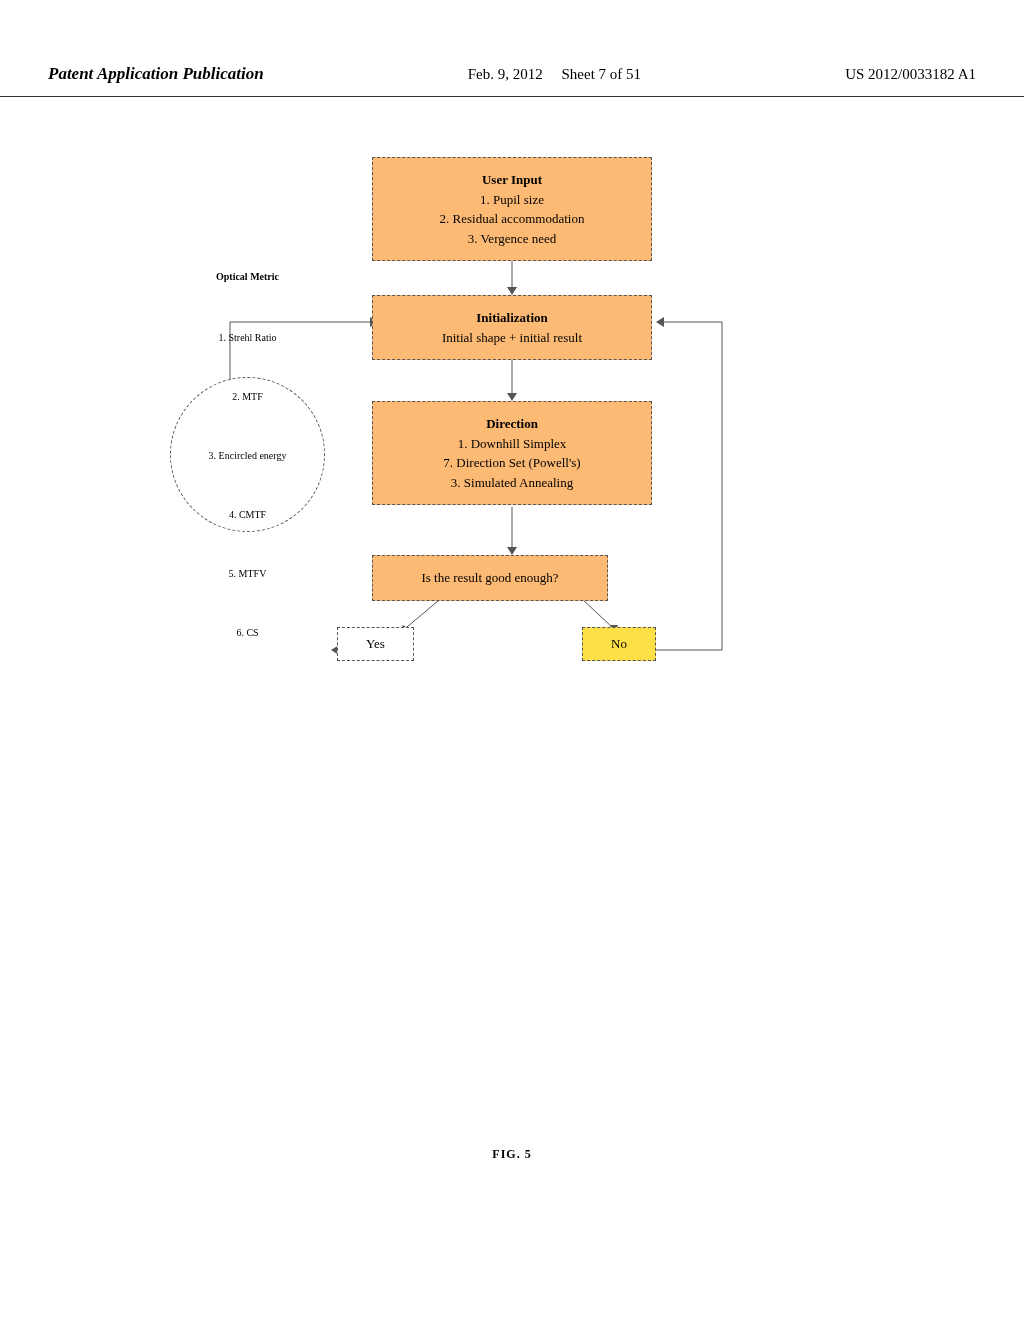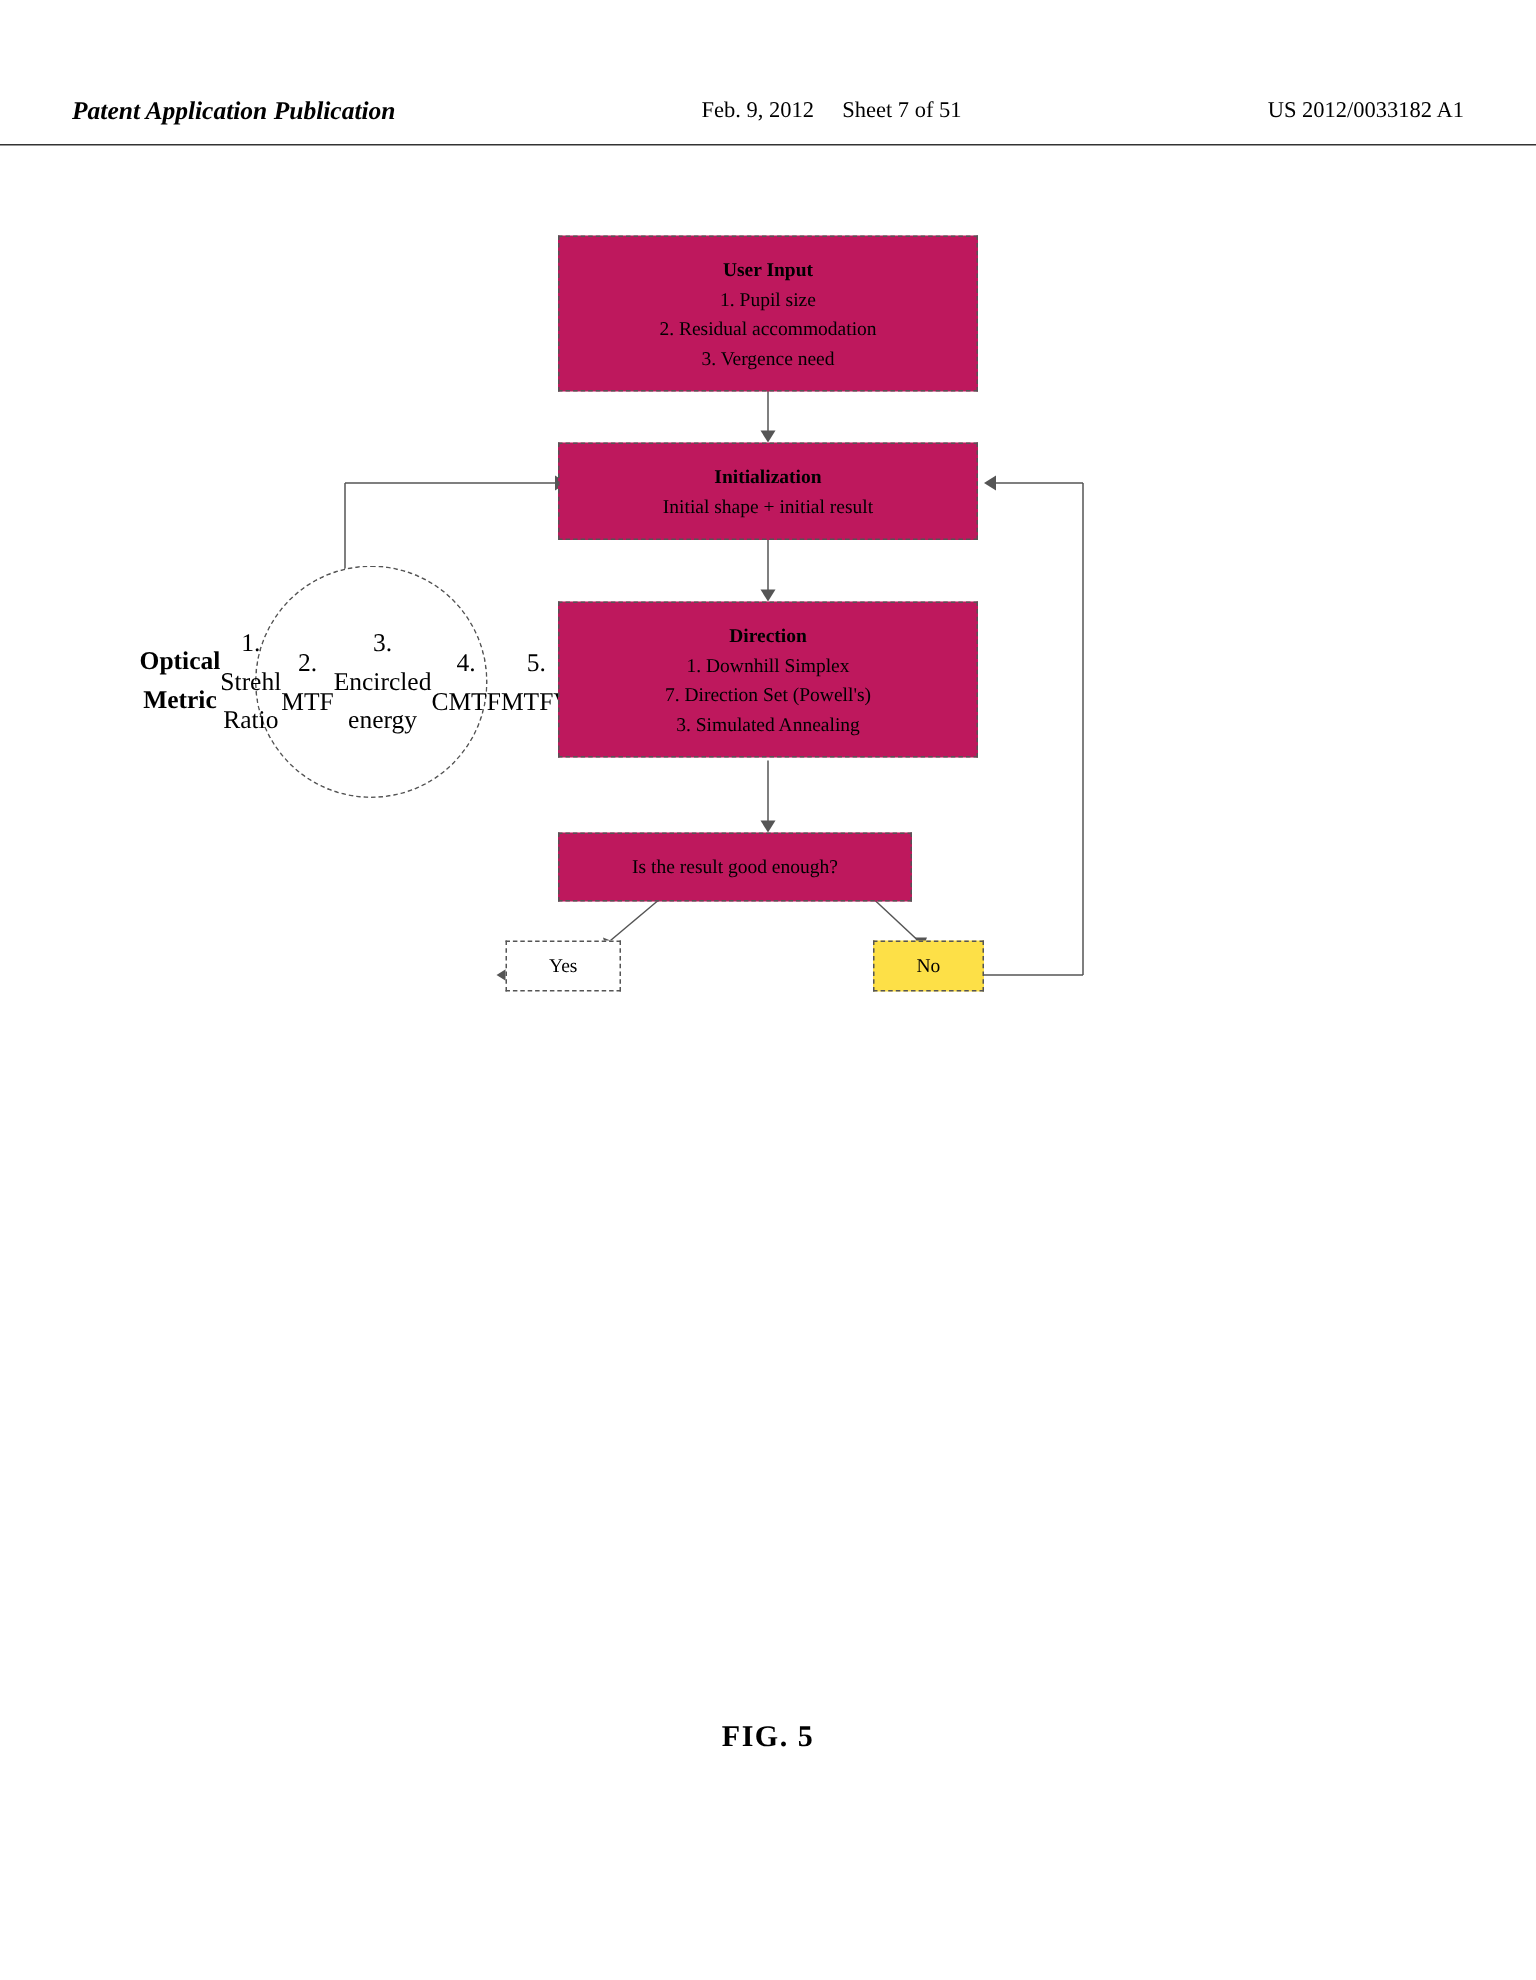--- a/index.html
+++ b/index.html
@@ -43,21 +43,21 @@
       display: flex;
       flex-direction: column;
       align-items: center;
     }
 
     
     .flow-box {
       border: 1px dashed #555;
       padding: 12px 20px;
       text-align: center;
-      background: #be185d;
+      background: #fdba74;
       font-size: 13px;
       line-height: 1.5;
       position: relative;
     }
 
     .box-user-input {
       width: 280px;
     }
 
     .box-initialization {
@@ -77,42 +77,43 @@
       font-size: 12px;
     }
 
     
     .flow-circle {
       border: 1px dashed #555;
       border-radius: 50%;
       width: 155px;
       height: 155px;
       display: flex;
-      flex-direction: row;
+      flex-direction: column;
       justify-content: center;
       align-items: center;
       text-align: center;
-      font-size: 17px;
+      font-size: 10px;
       line-height: 1.5;
       background: #fff;
       position: relative;
+      gap: 44px;
     }
 
     .box-yes, .box-no {
       border: 1px dashed #555;
       padding: 8px 28px;
       text-align: center;
       font-size: 13px;
       background: #fff;
       min-width: 70px;
     }
 
     
     .fig-caption {
-      font-size: 20px;
+      font-size: 12px;
       font-weight: bold;
       margin-top: 50px;
       text-align: center;
       letter-spacing: 1px;
     }
 
     
     .diagram-container {
       position: relative;
       width: 700px;

